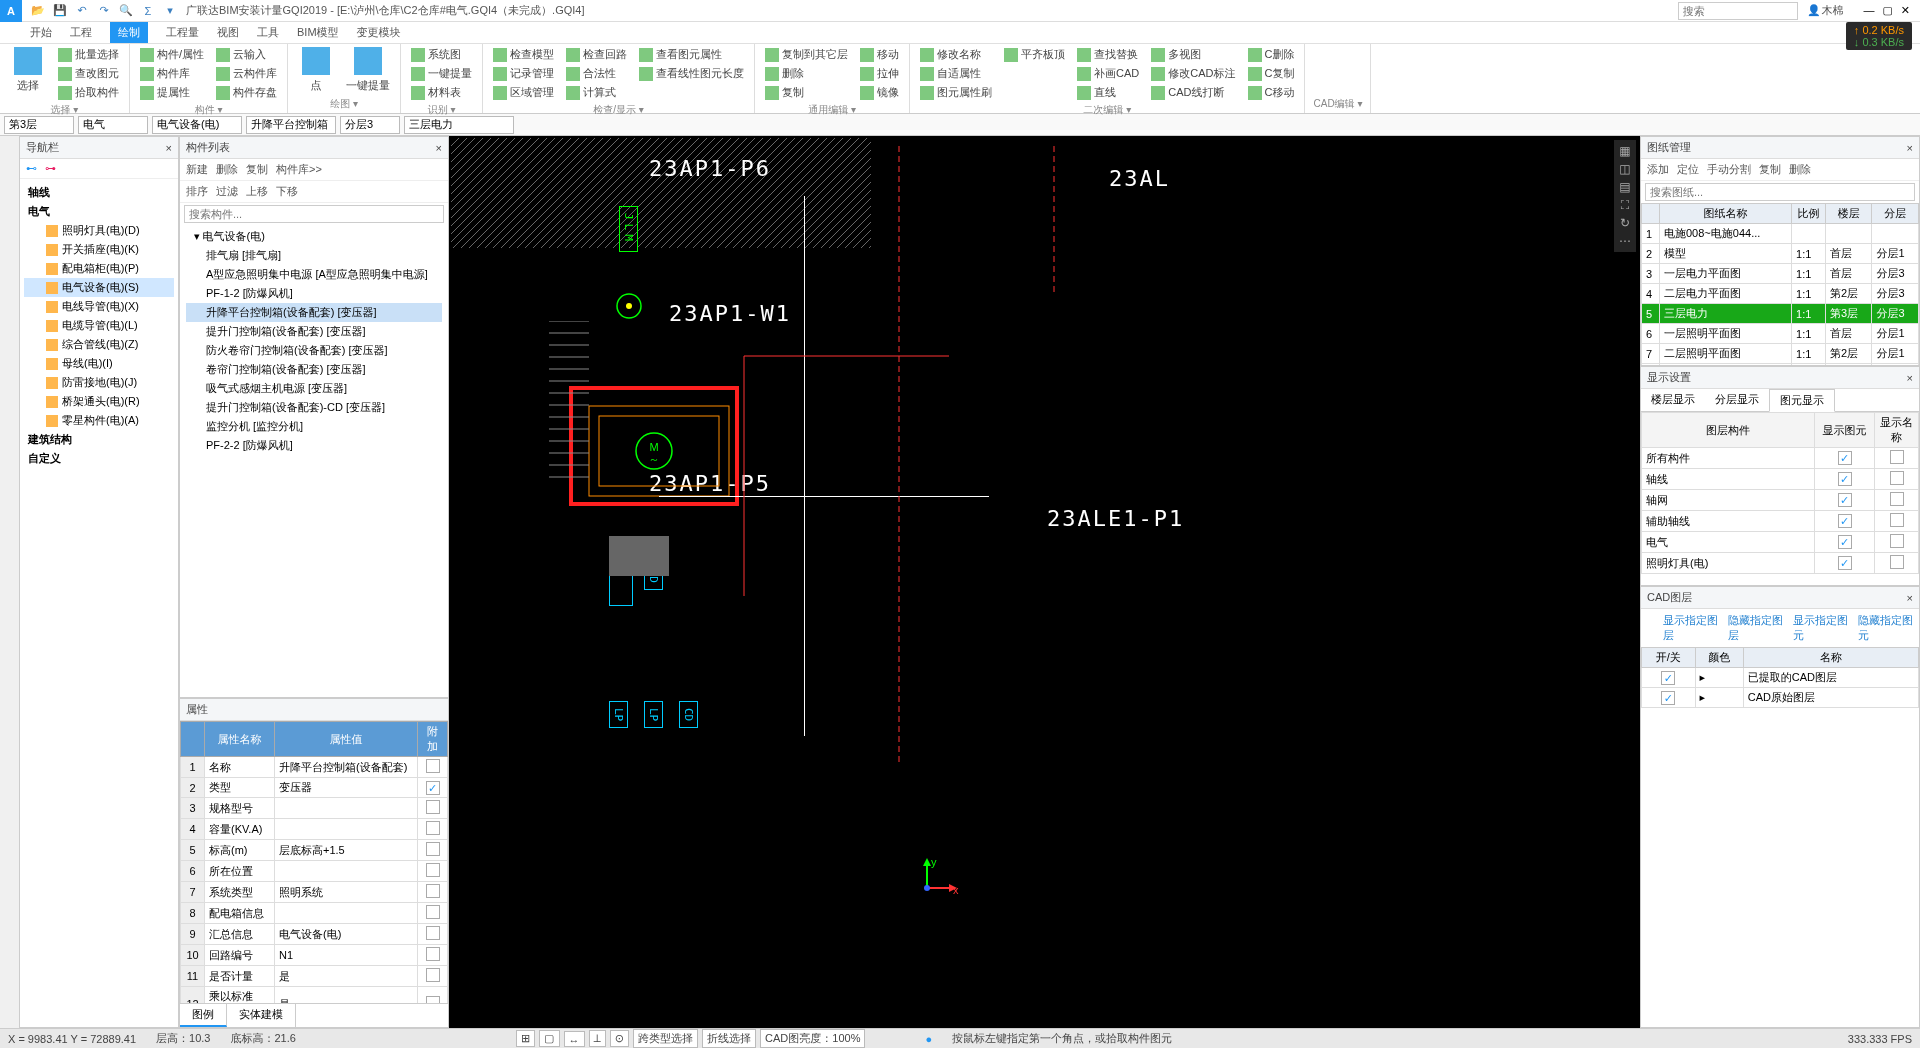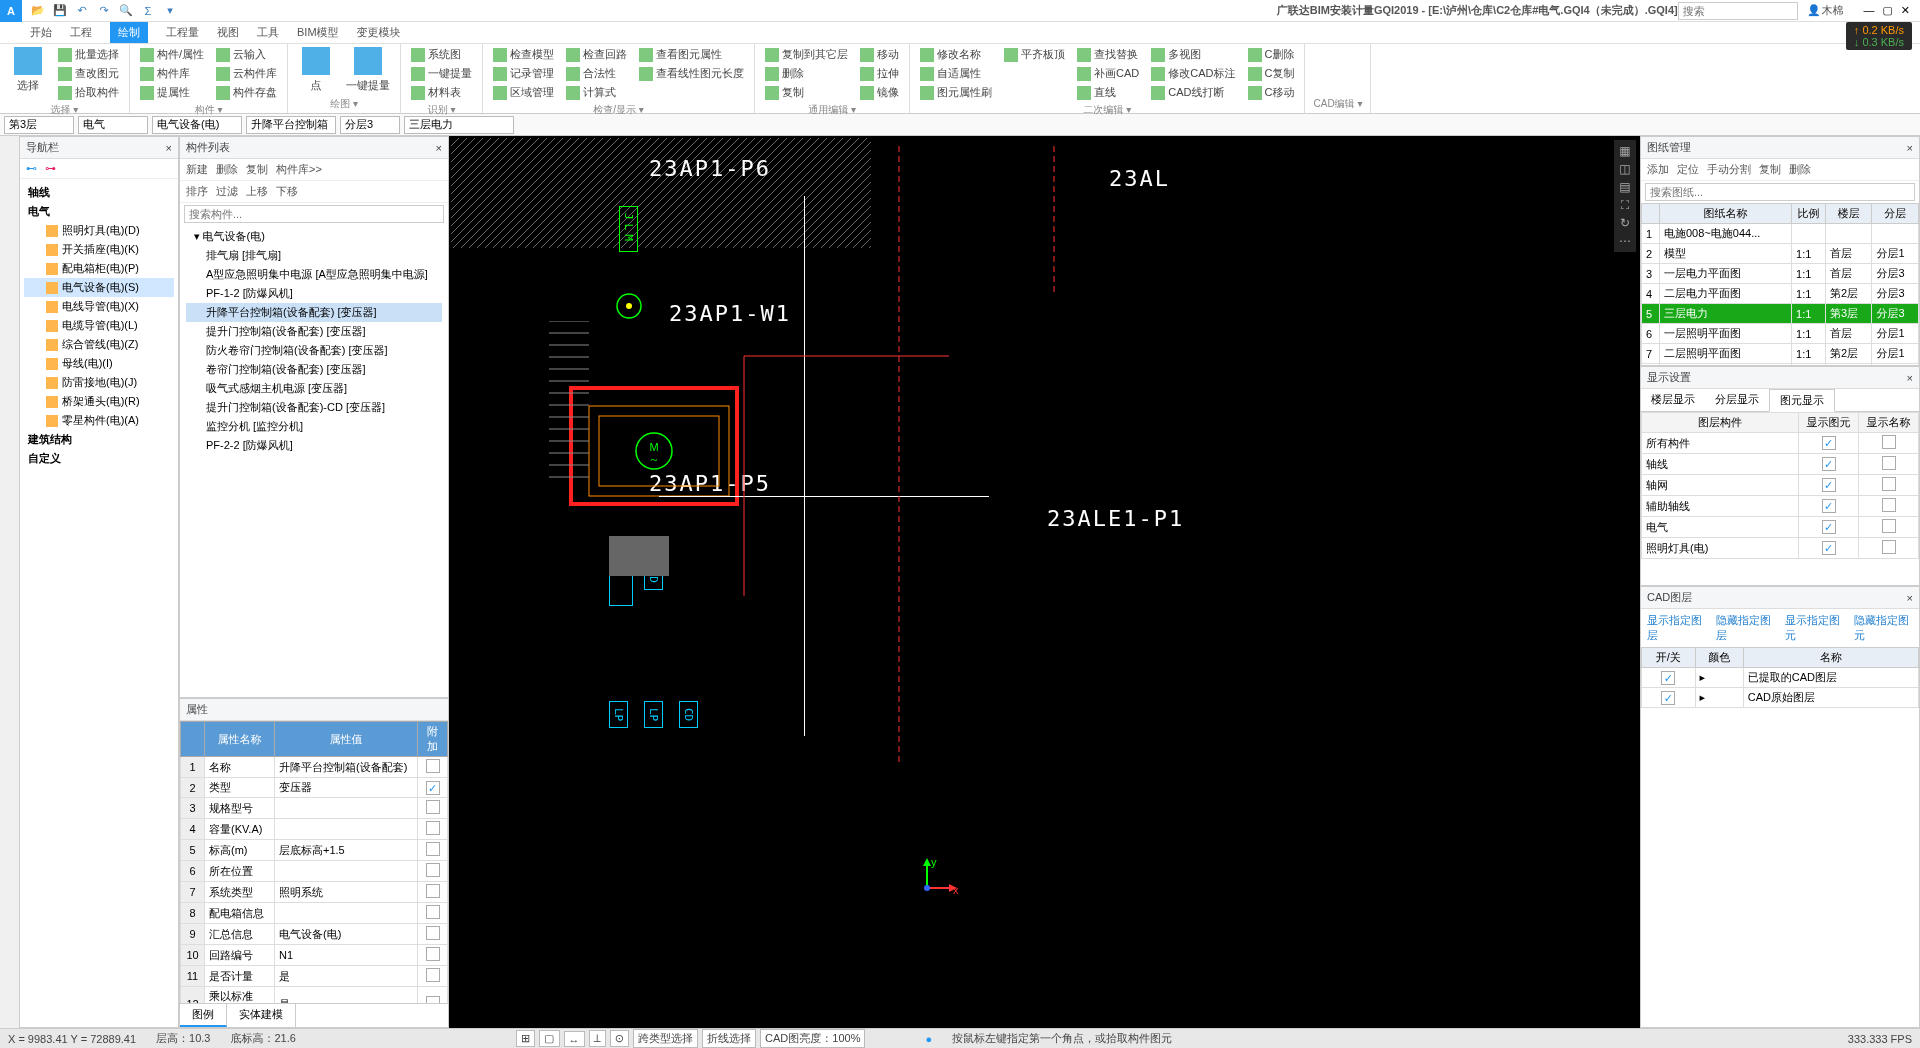--- a/index.html
+++ b/index.html
@@ -3,21 +3,21 @@
 <meta charset="utf-8">
 <style>
 * { margin: 0; padding: 0; box-sizing: border-box; font-family: "Microsoft YaHei", sans-serif; font-size: 11px; }
 body { background: #f0f0f0; width: 1920px; height: 1048px; overflow: hidden; position: relative; }
 
 
 .titlebar { height: 22px; background: #fff; display: flex; align-items: center; border-bottom: 1px solid #ddd; }
 .titlebar .logo { width: 22px; height: 22px; background: #2196f3; color: #fff; display: flex; align-items: center; justify-content: center; font-weight: bold; }
 .titlebar .qat { display: flex; gap: 6px; padding: 0 8px; }
 .titlebar .qat span { width: 16px; height: 16px; display: inline-flex; align-items: center; justify-content: center; color: #3a7fc0; }
-.titlebar .title { flex: 1; text-align: right; color: #555; font-weight: bold; }
+.titlebar .title { flex: 1; text-align: left; color: #555; }
 .titlebar .search { width: 120px; height: 18px; border: 1px solid #ccc; padding: 0 4px; color: #999; margin-right: 10px; }
 .titlebar .user { color: #555; margin-right: 10px; }
 .titlebar .winctl { display: flex; gap: 8px; padding: 0 10px; }
 
 
 .speed { position: absolute; top: 22px; right: 8px; background: #2a2a2a; color: #ff9800; padding: 2px 8px; font-size: 10px; border-radius: 2px; z-index: 100; }
 .speed div:last-child { color: #4caf50; }
 
 
 .menubar { height: 22px; background: #fff; display: flex; align-items: center; padding: 0 30px; gap: 18px; border-bottom: 1px solid #e0e0e0; }
@@ -94,21 +94,21 @@
 .disp-tabs span.active { background: #fff; border: 1px solid #ccc; border-bottom: 1px solid #fff; margin-bottom: -1px; }
 .disp-grid { flex: 1; }
 .disp-grid table { width: 100%; border-collapse: collapse; }
 .disp-grid th, .disp-grid td { border: 1px solid #ddd; padding: 2px 4px; }
 .disp-grid th { background: #f4f4f4; font-weight: normal; }
 .ckb { width: 14px; height: 14px; border: 1px solid #aaa; display: inline-block; background: #fff; text-align: center; line-height: 12px; color: #2196f3; }
 .ckb.on::after { content: "✓"; }
 .btn-def { float: right; margin: 4px; padding: 2px 8px; border: 1px solid #bbb; background: #f4f4f4; cursor: pointer; }
 
 
-.cadlayer-links { padding: 4px 6px; display: flex; gap: 10px; }
+.cadlayer-links { padding: 4px 6px; display: flex; gap: 10px; margin-left: 16px; }
 .cadlayer-links span { color: #2280d0; cursor: pointer; }
 
 
 .status { position: absolute; bottom: 0; left: 0; right: 0; height: 20px; background: #e8e8e8; display: flex; align-items: center; padding: 0 8px; gap: 20px; color: #444; border-top: 1px solid #ccc; }
 .status .mid-tools { display: flex; gap: 4px; align-items: center; margin-left: 200px; }
 .status .mid-tools span { padding: 1px 4px; border: 1px solid #bbb; background: #fff; cursor: pointer; }
 .status .right-st { margin-left: auto; }
 
 svg { display: block; }
 </style>
@@ -761,21 +761,21 @@
           <span>楼层显示</span>
           <span>分层显示</span>
           <span class="active">图元显示</span>
         </div>
       <div class="disp-grid">
         <table>
           <thead>
               <tr>
                 <th>图层构件</th>
                 <th style="width:60px">显示图元</th>
-                <th style="width:60px">显示名称</th>
+                <th style="width:44px">显示名称</th>
               </tr>
             </thead>
           <tbody id="disprows">
               <tr>
                 <td>所有构件</td>
                 <td style="text-align:center"><span class="ckb on"></span></td>
                 <td style="text-align:center"><span class="ckb"></span></td>
               </tr>
               <tr>
                 <td>轴线</td>

